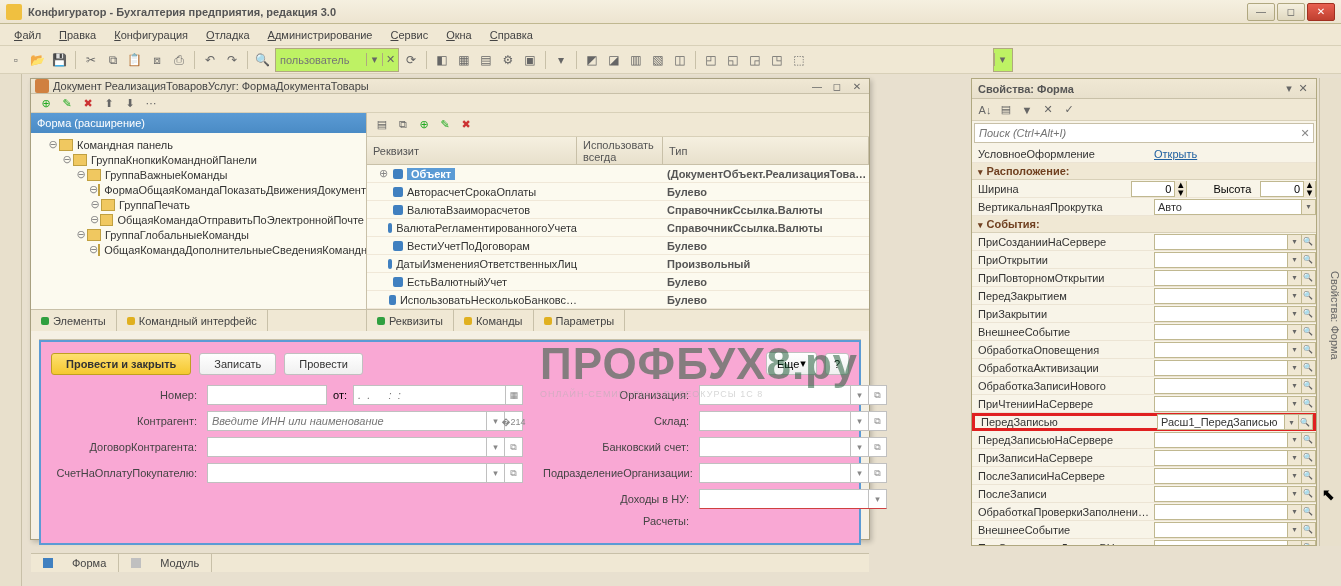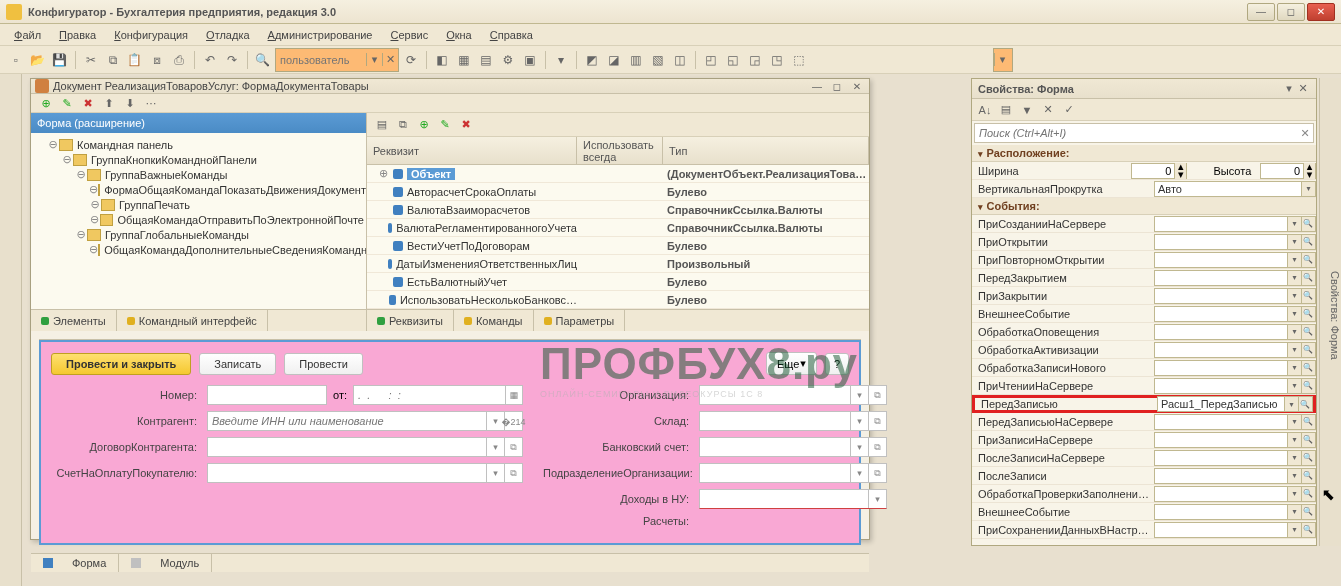--- a/index.html
+++ b/index.html
@@ -15,21 +15,21 @@
 
 
 .menubar { height: 22px; background: #f0e8d4; display: flex; align-items: center; padding: 0 6px; gap: 2px; border-bottom: 1px solid #d8d0b8; }
 .menubar span { padding: 2px 8px; color: #444; }
 .menubar span u { text-decoration: underline; }
 
 
 .toolbar { height: 28px; background: #f0e8d4; display: flex; align-items: center; padding: 0 6px; gap: 2px; border-bottom: 1px solid #d8d0b8; }
 .tbtn { width: 20px; height: 20px; display: flex; align-items: center; justify-content: center; border-radius: 2px; color: #666; font-size: 12px; }
 .tsep { width: 1px; height: 18px; background: #c8c0a8; margin: 0 3px; }
-.usercombo { display: flex; align-items: center; border: 1px solid #b0a880; background: #fdba74; height: 24px; }
+.usercombo { display: flex; align-items: center; border: 1px solid #b0a880; background: #bef264; height: 24px; }
 .usercombo input { border: none; outline: none; padding: 0 4px; width: 90px; background: transparent; }
 .usercombo .dd, .usercombo .xx { width: 16px; text-align: center; color: #666; border-left: 1px solid #b0a880; }
 
 
 .mainarea { position: absolute; top: 74px; bottom: 0; left: 0; right: 0; display: flex; }
 .left-gutter { width: 22px; background: #e8e0cc; border-right: 1px solid #c8c0a8; writing-mode: vertical-rl; text-align: center; padding-top: 10px; color: #666; }
 
 
 .docwin { position: absolute; left: 30px; top: 4px; width: 840px; height: 462px; background: #f5f0e4; border: 1px solid #a8a080; box-shadow: 2px 2px 5px rgba(0,0,0,.2); display: flex; flex-direction: column; }
 .docwin-title { height: 20px; background: linear-gradient(#f0e8d4,#e8e0cc); display: flex; align-items: center; padding: 0 4px; gap: 4px; border-bottom: 1px solid #c8c0a8; }
@@ -516,20 +516,26 @@
       <div class="pb">▤</div>
       <div class="pb">▼</div>
       <div class="pb">✕</div>
       <div class="pb">✓</div>
     </div>
     <div class="propsearch">
       <input placeholder="Поиск (Ctrl+Alt+I)" style="">
       <div class="x">✕</div>
     </div>
     <div class="propbody" id="propbody">
+        <div class="proprow">
+          <div class="pn">УсловноеОформление</div>
+          <div class="pv">
+            <span class="link">Открыть</span>
+          </div>
+        </div>
         <div class="propsect">Расположение:</div>
         <div class="proprow">
           <div class="pn">Ширина</div>
           <div class="numspin">
             <input value="0" style="">
             <div class="sp">
               <span>▴</span>
               <span>▾</span>
             </div>
           </div>

